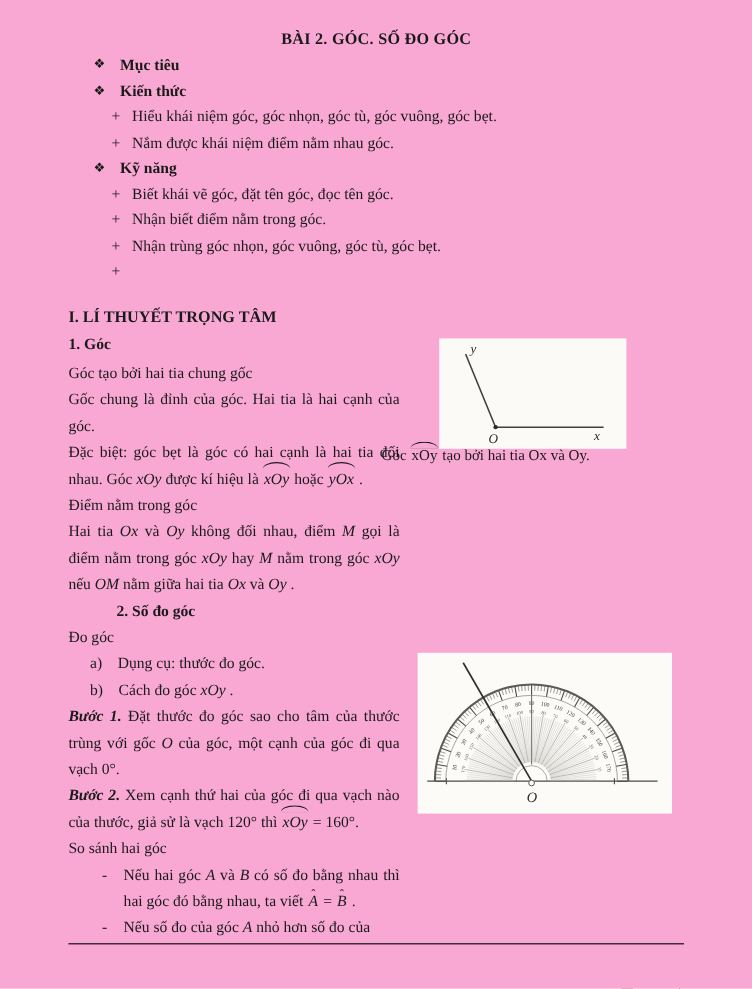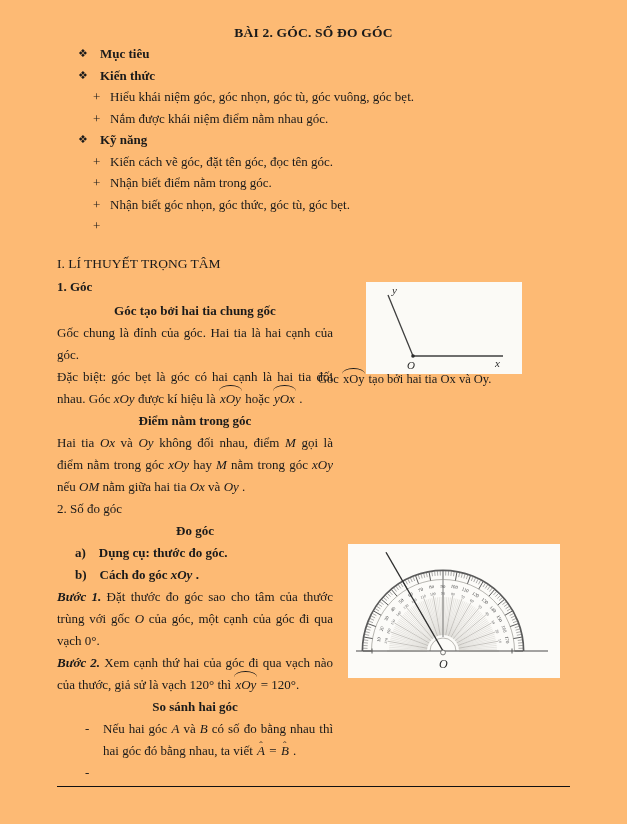--- a/index.html
+++ b/index.html
@@ -1,41 +1,41 @@
 <!DOCTYPE html>
 <html><head>
 <meta charset="utf-8">
 <style>
   html,body { margin:0; padding:0; background:#ffffff; }
   .page {
-    position:relative; width:627px; height:824px; background:#fdba74;
+    position:relative; width:627px; height:824px; background:#f9a8d4;
     font-family:"Liberation Serif", serif; color:#1a1a1a; font-size:13px;
     overflow:hidden;
   }
   .title {
     position:absolute; top:25px; left:0; width:100%;
     text-align:center; font-weight:bold; font-size:13.5px; letter-spacing:.2px;
   }
   
   .objectives { position:absolute; left:57px; top:46px; width:513px; }
   .obj-row { position:relative; height:21.5px; }
   .obj-row .marker-d { position:absolute; left:21px; top:1px; font-size:11px; }
   .obj-row .marker-p { position:absolute; left:36px; }
   .obj-row.main .label { position:absolute; left:43px; font-weight:bold; }
   .obj-row.sub  .label { position:absolute; left:53px; }
 
-  .h-theory { position:absolute; left:57px; top:256px; font-weight:normal; font-size:13.5px; }
+  .h-theory { position:absolute; left:57px; top:256px; font-weight:bold; font-size:13.5px; }
   .h-sub1   { position:absolute; left:57px; top:279px; font-weight:bold; }
 
   
   .leftcol { position:absolute; left:57px; top:300px; width:276px; line-height:22px; }
-  .leftcol .center { text-align:center; font-weight:bold; }
-  .leftcol .bold   { font-weight:normal; }
+  .leftcol .center { text-align:left; font-weight:normal; }
+  .leftcol .bold   { font-weight:bold;margin-left:40px; }
   .leftcol p { margin:0; text-align:justify; }
-  .item-ab { padding-left:18px;font-weight:bold; }
+  .item-ab { padding-left:18px; }
   .dash-item { position:relative; padding-left:46px; text-align:justify; }
   .dash-item .dash { position:absolute; left:28px; }
 
   .b { font-weight:bold;margin-top:34px; }
   .i { font-style:italic; }
   .arc { position:relative; display:inline-block; padding:0 1px; }
   .arc::after {
     content:""; position:absolute; left:0; right:0; top:-3px; height:5px;
     border-top:1.2px solid #1a1a1a; border-radius:50%/100% 100% 0 0;
   }
@@ -79,57 +79,58 @@
     <div class="obj-row sub">
       <span class="marker-p">+</span>
       <span class="label">Nắm được khái niệm điểm nằm nhau góc.</span>
     </div>
     <div class="obj-row main">
       <span class="marker-d">❖</span>
       <span class="label">Kỹ năng</span>
     </div>
     <div class="obj-row sub">
       <span class="marker-p">+</span>
-      <span class="label">Kiến cách vẽ góc, đặt tên góc, đọc tên góc.</span>
+      <span class="label">Biết khái vẽ góc, đặt tên góc, đọc tên góc.</span>
     </div>
     <div class="obj-row sub">
       <span class="marker-p">+</span>
       <span class="label">Nhận biết điểm nằm trong góc.</span>
     </div>
     <div class="obj-row sub">
       <span class="marker-p">+</span>
-      <span class="label">Nhận biết góc nhọn, góc thức, góc tù, góc bẹt.</span>
+      <span class="label">Nhận trùng góc nhọn, góc vuông, góc tù, góc bẹt.</span>
     </div>
     <div class="obj-row sub">
       <span class="marker-p">+</span>
     </div>
   </div>
 
   <div class="h-theory">I. LÍ THUYẾT TRỌNG TÂM</div>
   <div class="h-sub1">1. Góc</div>
 
   <div class="leftcol">
     <div class="center">Góc tạo bởi hai tia chung gốc</div>
     <p><span>Gốc chung là đỉnh của góc. Hai tia là hai cạnh của góc.</span></p>
     <p><span>Đặc biệt: góc bẹt là góc có hai cạnh là hai tia đối nhau. Góc </span><span class="i">xOy</span><span> được kí hiệu là </span><span class="i arc">xOy</span><span> hoặc </span><span class="i arc">yOx</span><span> .</span></p>
     <div class="center">Điểm nằm trong góc</div>
     <p><span>Hai tia </span><span class="i">Ox</span><span> và </span><span class="i">Oy</span><span> không đối nhau, điểm </span><span class="i">M</span><span> gọi là điểm nằm trong góc </span><span class="i">xOy</span><span> hay </span><span class="i">M</span><span> nằm trong góc </span><span class="i">xOy</span><span> nếu </span><span class="i">OM</span><span> nằm giữa hai tia </span><span class="i">Ox</span><span> và </span><span class="i">Oy</span><span> .</span></p>
     <div class="bold">2. Số đo góc</div>
     <div class="center">Đo góc</div>
     <div class="item-ab">a) Dụng cụ: thước đo góc.</div>
     <div class="item-ab"><span>b) Cách đo góc </span><span class="i">xOy</span><span> .</span></div>
     <p><span class="i b">Bước 1.</span><span> Đặt thước đo góc sao cho tâm của thước trùng với gốc </span><span class="i">O</span><span> của góc, một cạnh của góc đi qua vạch 0°.</span></p>
-    <p><span class="i b">Bước 2.</span><span> Xem cạnh thứ hai của góc đi qua vạch nào của thước, giả sử là vạch 120° thì </span><span class="i arc">xOy</span><span> = 120°.</span></p>
+    <p><span class="i b">Bước 2.</span><span> Xem cạnh thứ hai của góc đi qua vạch nào của thước, giả sử là vạch 120° thì </span><span class="i arc">xOy</span><span> = 160°.</span></p>
     <div class="center">So sánh hai góc</div>
     <div class="dash-item">
       <span class="dash">-</span>
       <span><span>Nếu hai góc </span><span class="i">A</span><span> và </span><span class="i">B</span><span> có số đo bằng nhau thì hai góc đó bằng nhau, ta viết </span><span class="i hat"><span class="hat-mark">ˆ</span>A</span><span> = </span><span class="i hat"><span class="hat-mark">ˆ</span>B</span><span> .</span></span>
     </div>
     <div class="dash-item">
       <span class="dash">-</span>
+      <span><span>Nếu số đo của góc </span><span class="i">A</span><span> nhỏ hơn số đo của</span></span>
     </div>
   </div>
 
   <svg class="fig1" viewBox="0 0 156 92" xmlns="http://www.w3.org/2000/svg">
     <line x1="47" y1="74" x2="137" y2="74" stroke="#3f3f3f" stroke-width="1.3"></line>
     <line x1="47" y1="74" x2="22" y2="13" stroke="#3f3f3f" stroke-width="1.3"></line>
     <circle cx="47" cy="74" r="1.8" fill="#2c2c2c"></circle>
     <text x="26" y="12" font-size="11" font-style="italic" fill="#2c2c2c">y</text>
     <text x="41" y="87" font-size="11" font-style="italic" fill="#2c2c2c">O</text>
     <text x="129" y="85" font-size="11" font-style="italic" fill="#2c2c2c">x</text>

